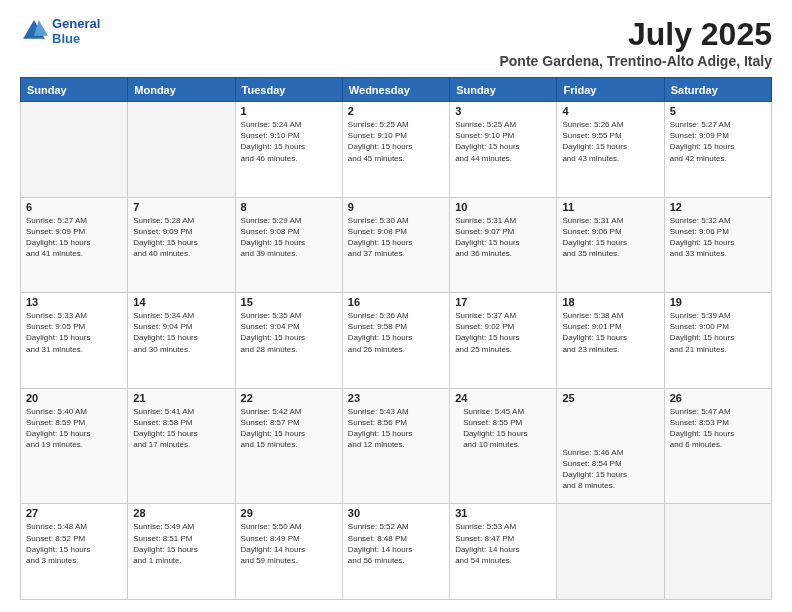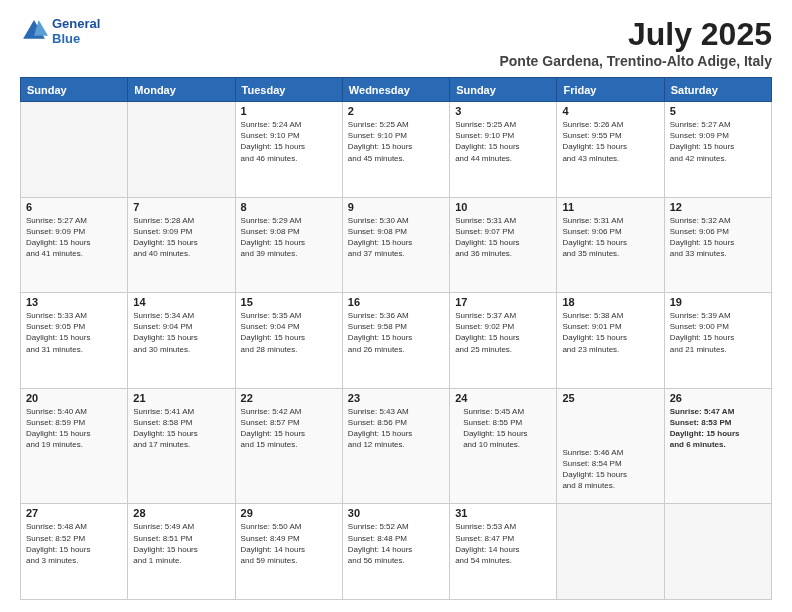--- a/index.html
+++ b/index.html
@@ -309,21 +309,21 @@
           </td>
           <td>
             <span class="day-number">25</span>
             <div class="day-info" style="white-space: pre-line; margin-top: 43px;">Sunrise: 5:46 AM
 Sunset: 8:54 PM
 Daylight: 15 hours
 and 8 minutes.</div>
           </td>
           <td>
             <span class="day-number">26</span>
-            <div class="day-info" style="white-space: pre-line; font-weight: bold;">Sunrise: 5:47 AM
+            <div class="day-info" style="white-space: pre-line;">Sunrise: 5:47 AM
 Sunset: 8:53 PM
 Daylight: 15 hours
 and 6 minutes.</div>
           </td>
         </tr>
         <tr class="week-row">
           <td>
             <span class="day-number">27</span>
             <div class="day-info" style="white-space: pre-line;">Sunrise: 5:48 AM
 Sunset: 8:52 PM

